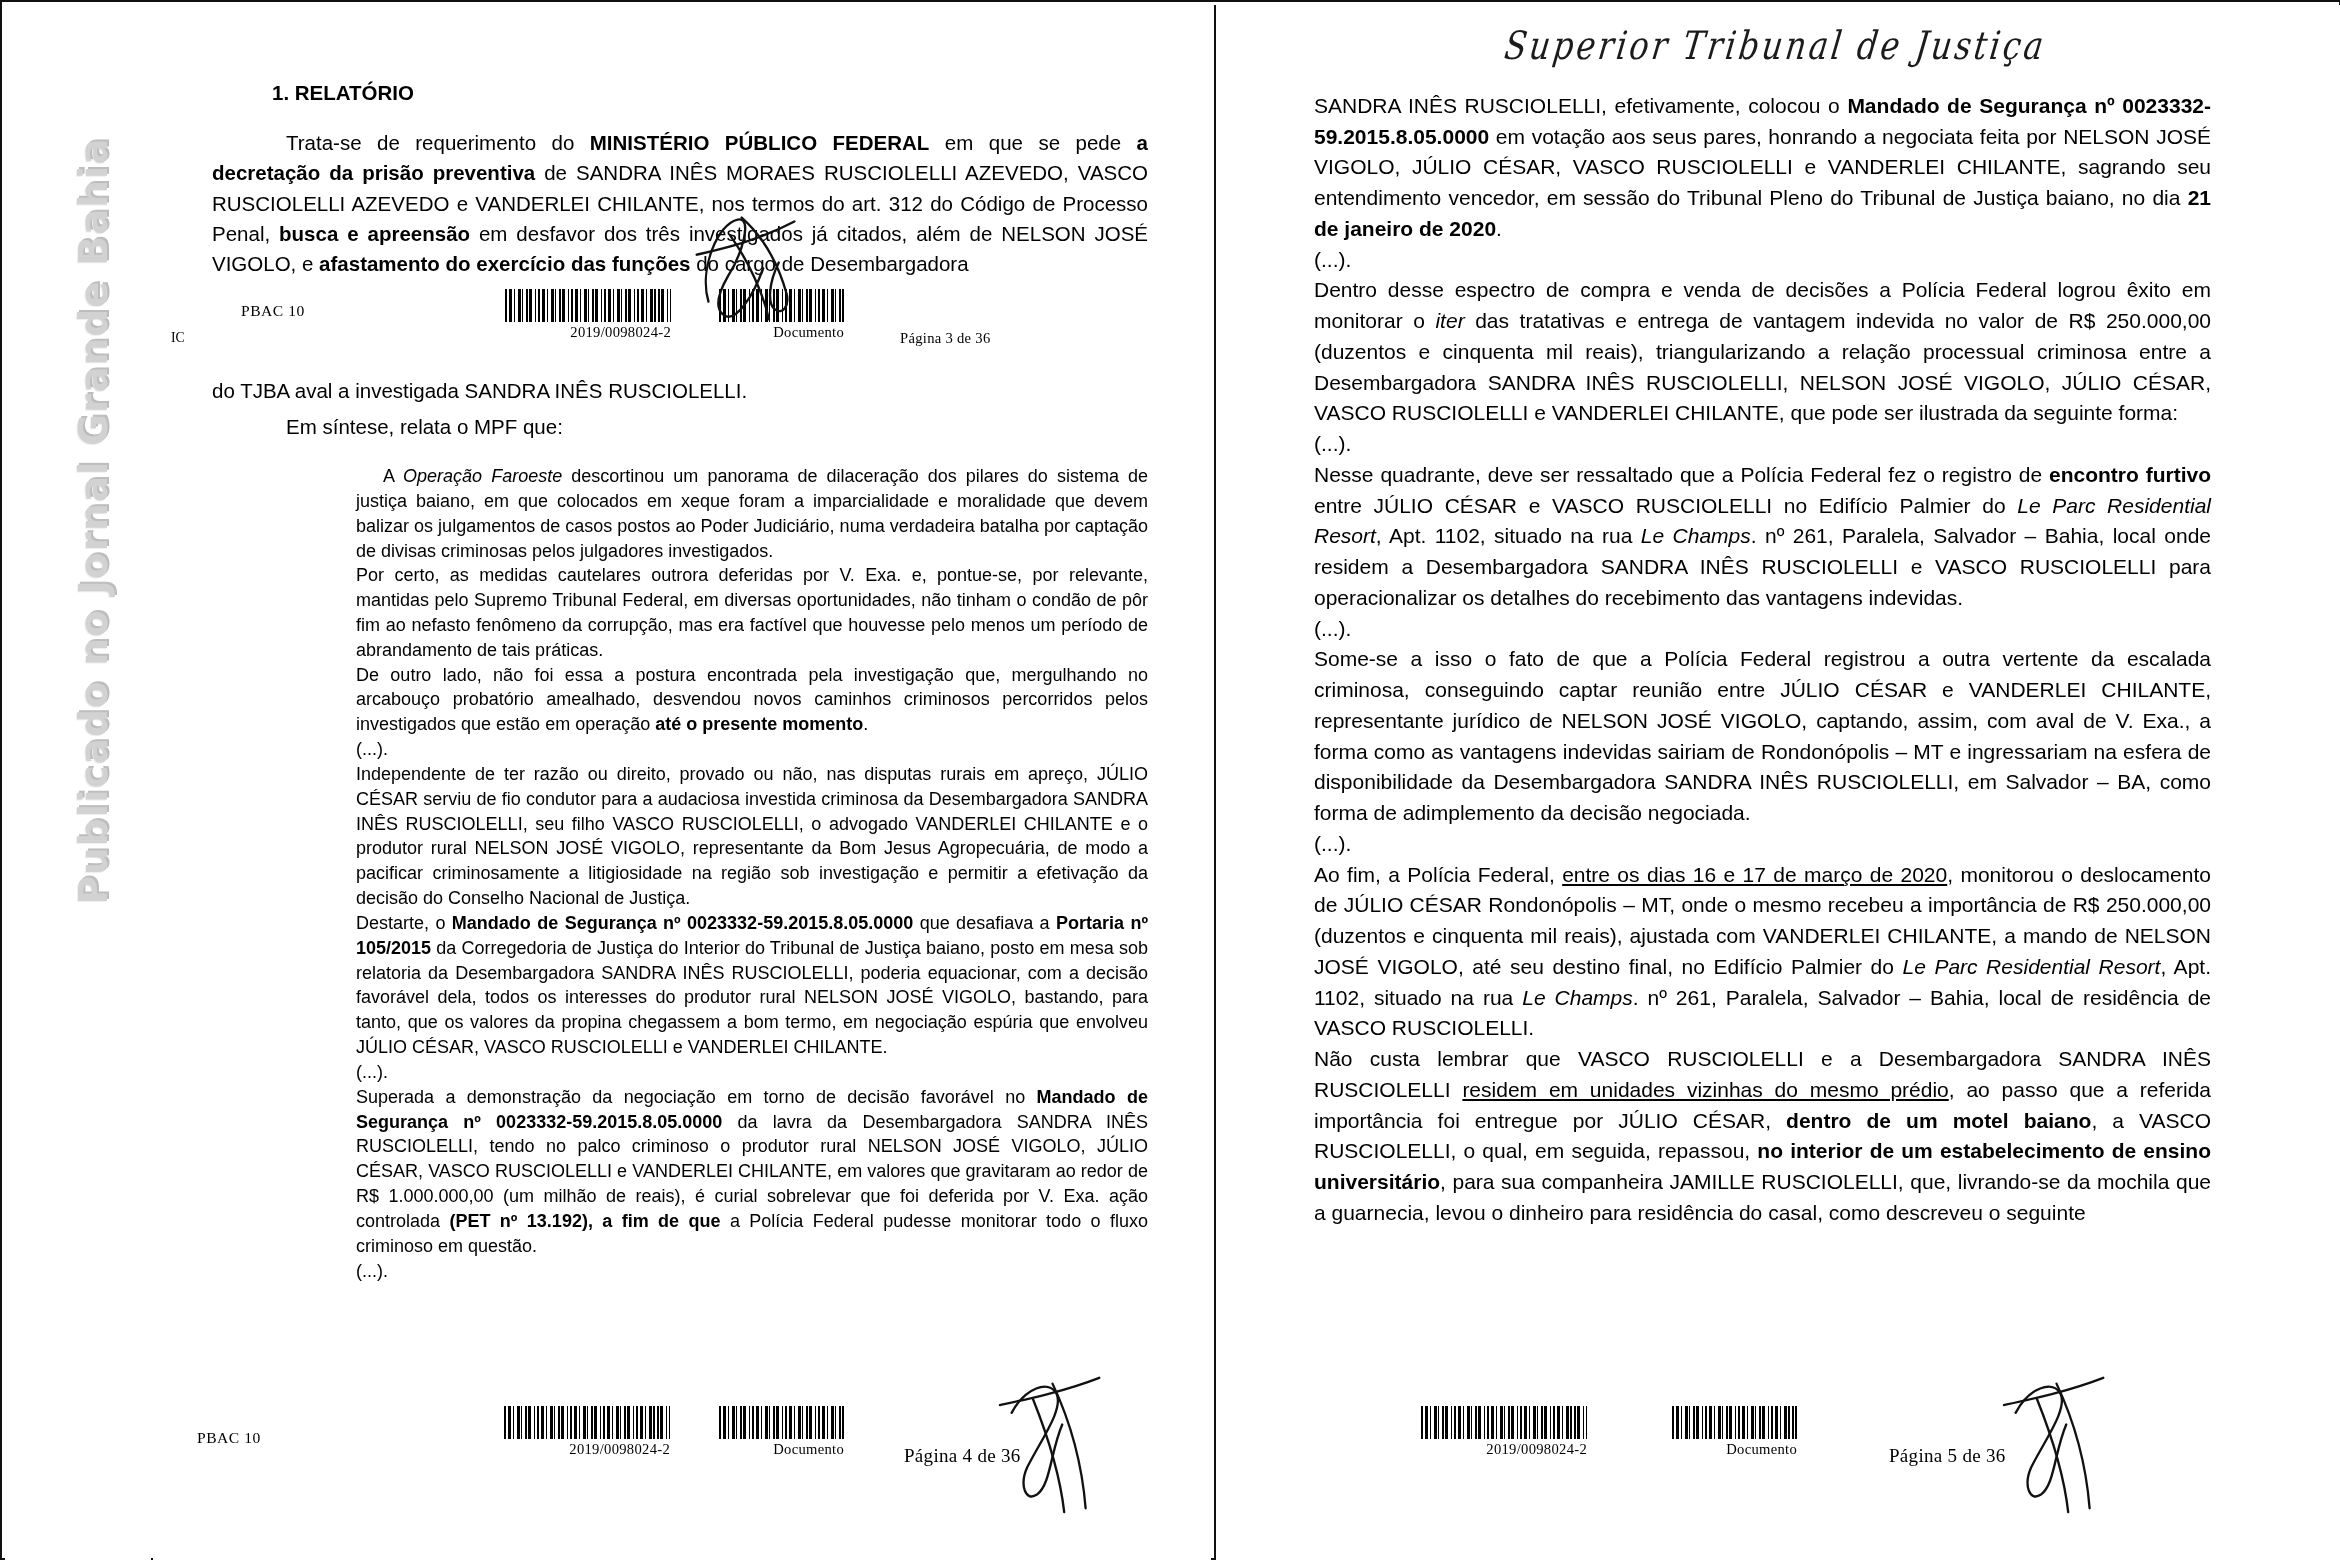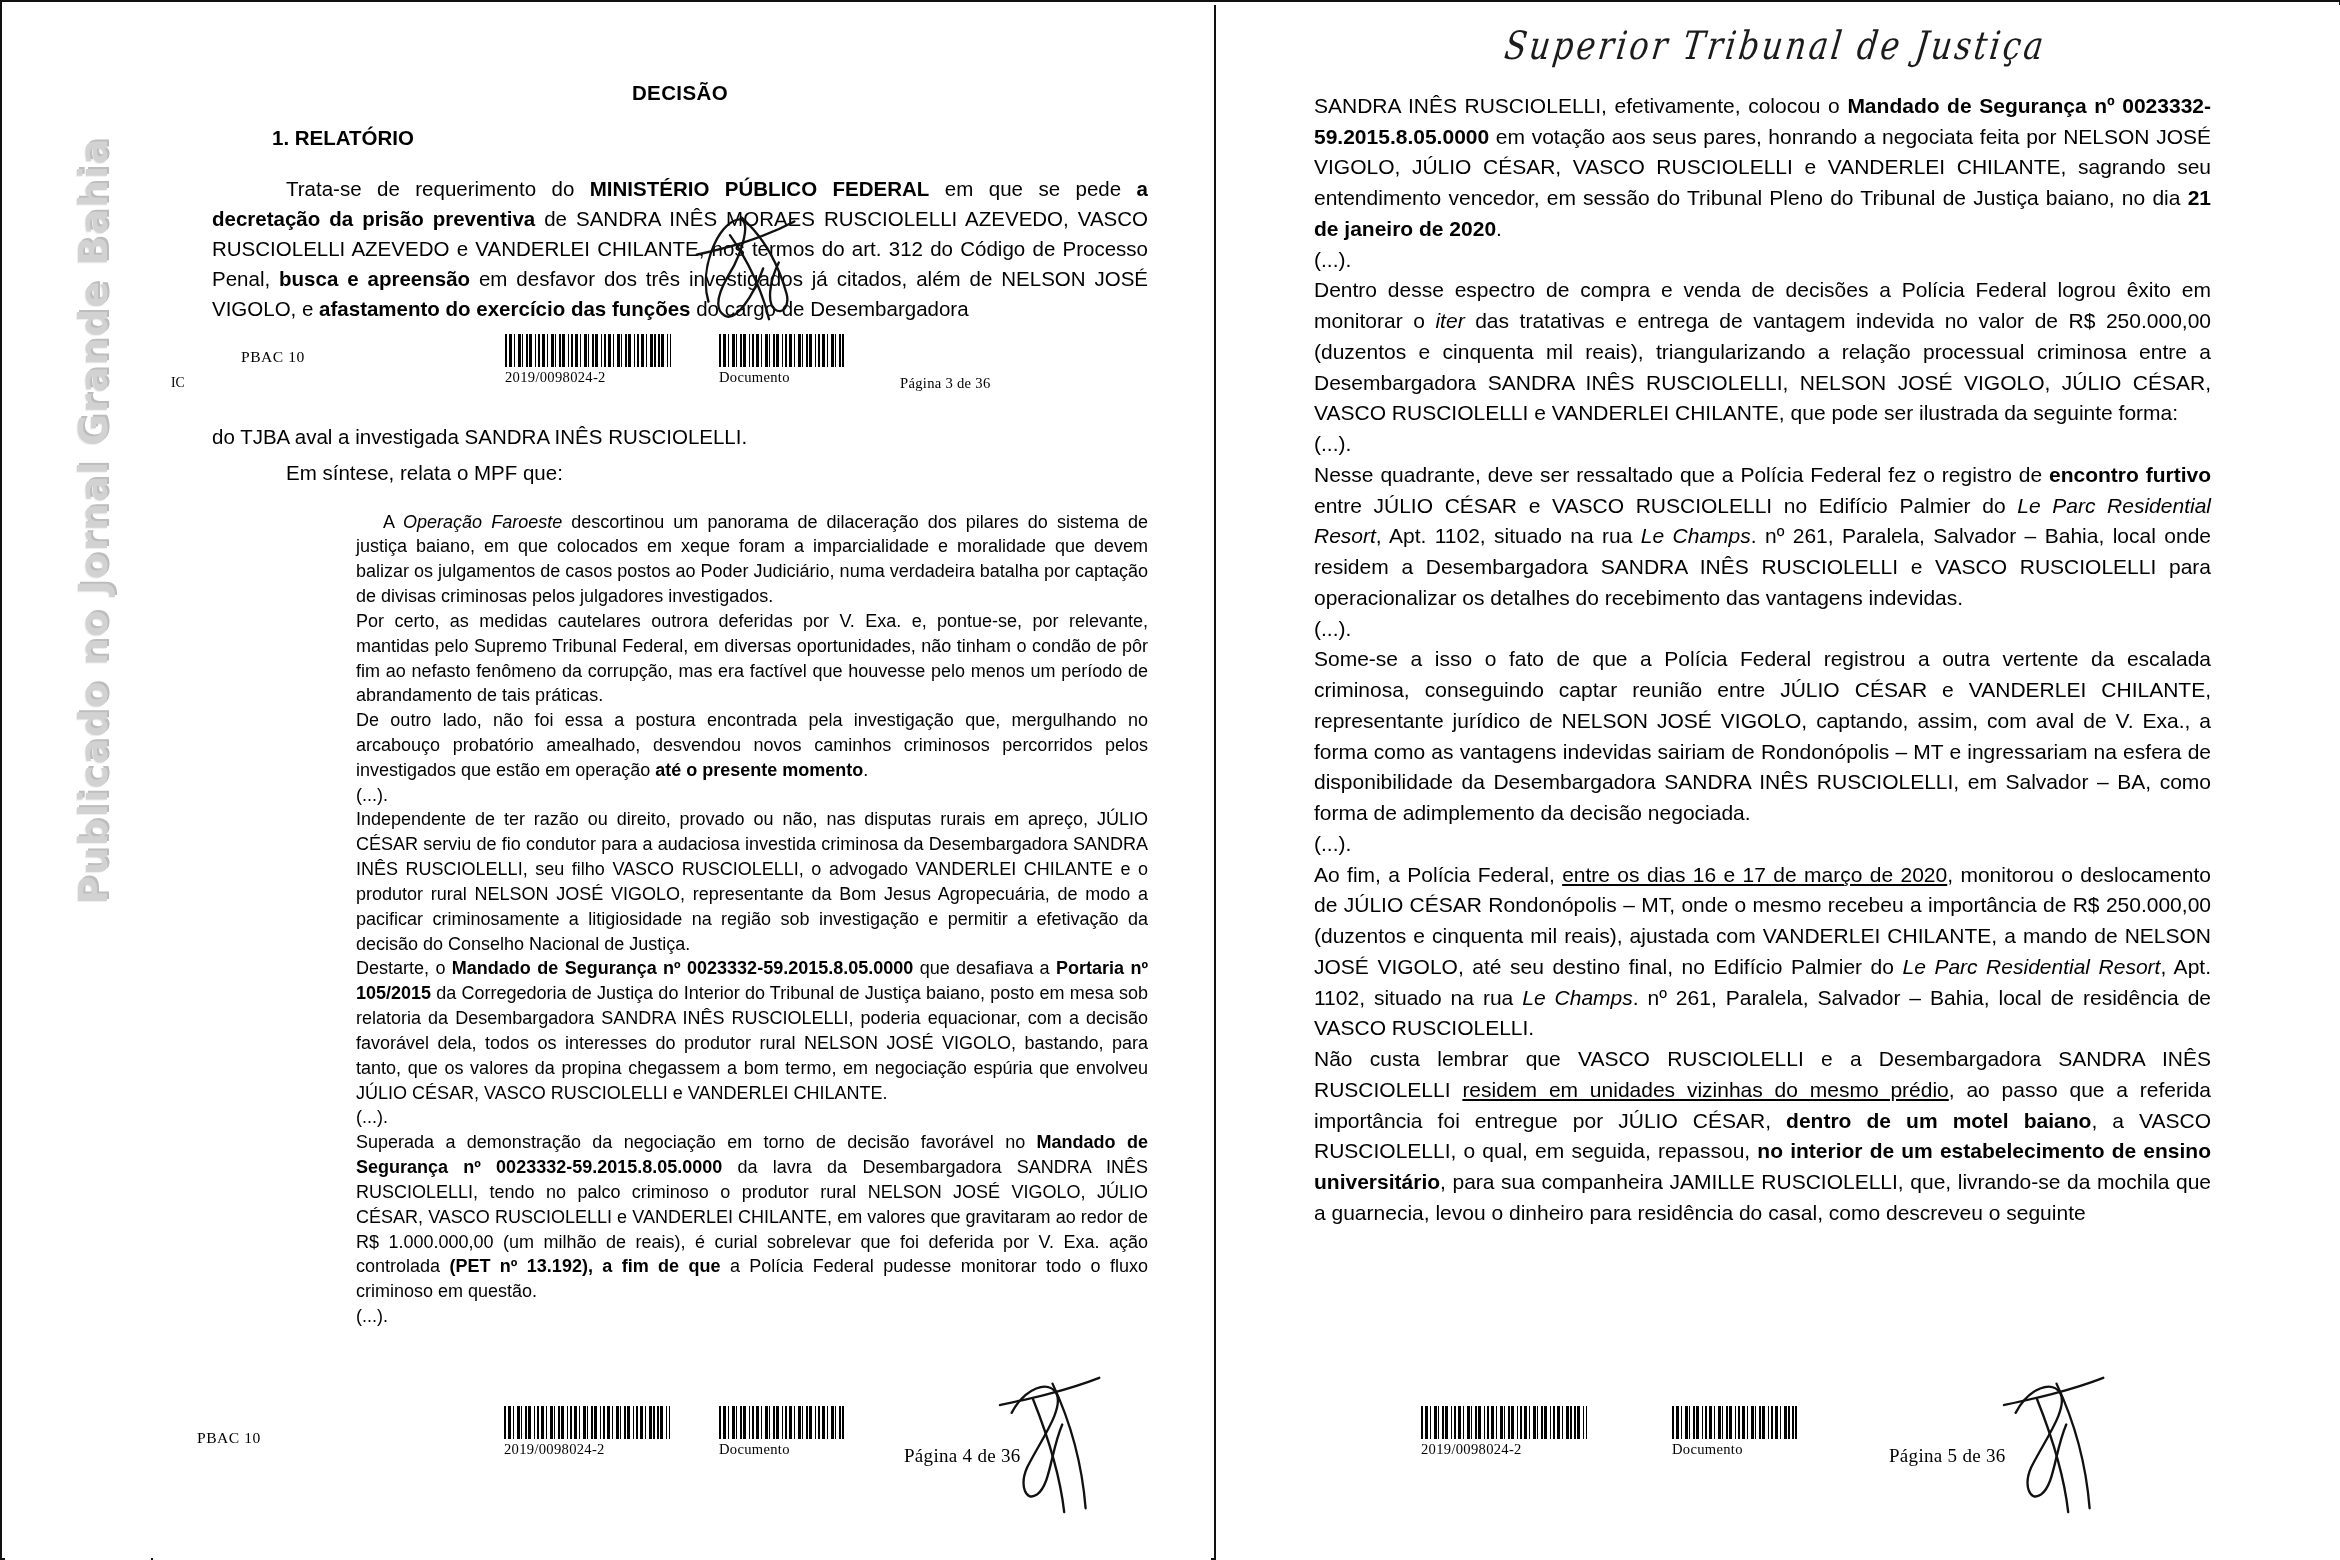--- a/index.html
+++ b/index.html
@@ -121,21 +121,21 @@
     font-family: "Liberation Serif", serif;
     font-size: 15.6px;
     letter-spacing: 0.5px;
   }
   .stampband .ic {
     position: absolute;
     left: -41px; top: 45px;
     font-family: "Liberation Serif", serif;
     font-size: 13.7px;
   }
-  .bc-group { position: absolute; text-align: left; }
+  .bc-group { position: absolute; text-align: right; }
   .bc-caption {
     font-family: "Liberation Serif", serif;
     font-size: 14.6px;
     margin-top: 2px;
     letter-spacing: 0.3px;
     white-space: nowrap;
   }
   .barcode {
     height: 33px;
     width: 166px;
@@ -209,21 +209,20 @@
 <div id="page">
 
   <div id="watermark-strip">
     <div id="watermark-text">Publicado no Jornal Grande Bahia</div>
   </div>
 
   <div class="sheet" id="sheet-left">
 
     <div id="left-body">
 
-      <div id="decisao-title">DECISÃO</div>
 
       <div id="relatorio-title">1. RELATÓRIO</div>
 
       <p class="para-main indent">
         <span>Trata-se de requerimento do </span><b class="bd">MINISTÉRIO PÚBLICO FEDERAL</b><span> em que se pede </span><b class="bd">a decretação da prisão preventiva</b><span> de SANDRA INÊS MORAES RUSCIOLELLI AZEVEDO, VASCO RUSCIOLELLI AZEVEDO e VANDERLEI CHILANTE, nos termos do art. 312 do Código de Processo Penal, </span><b class="bd">busca e apreensão</b><span> em desfavor dos três investigados já citados, além de NELSON JOSÉ VIGOLO, e </span><b class="bd">afastamento do exercício das funções</b><span> do cargo de Desembargadora</span>
       </p>
 
       <div class="stampband">
         <div class="pbac">PBAC 10</div>
         <div class="ic">IC</div>

